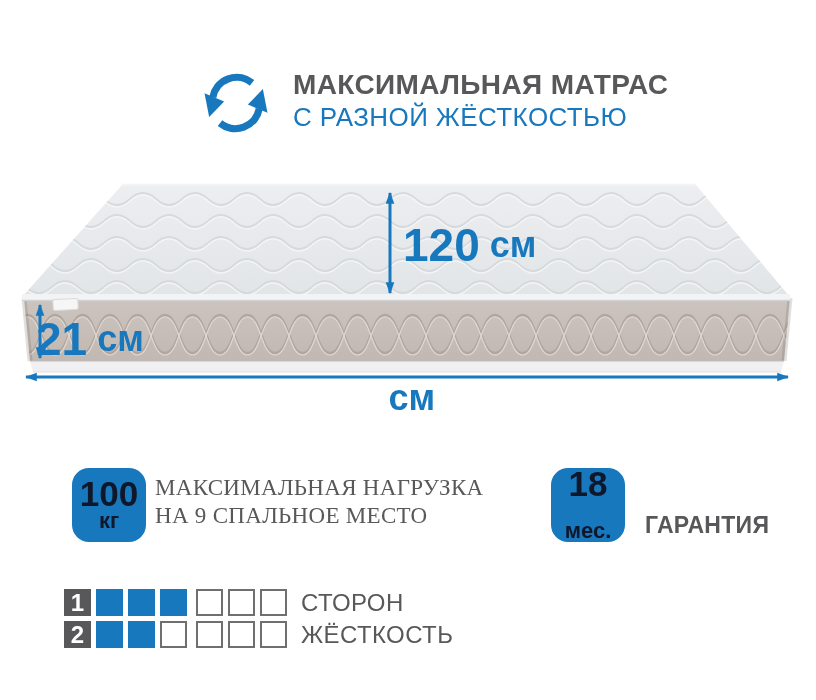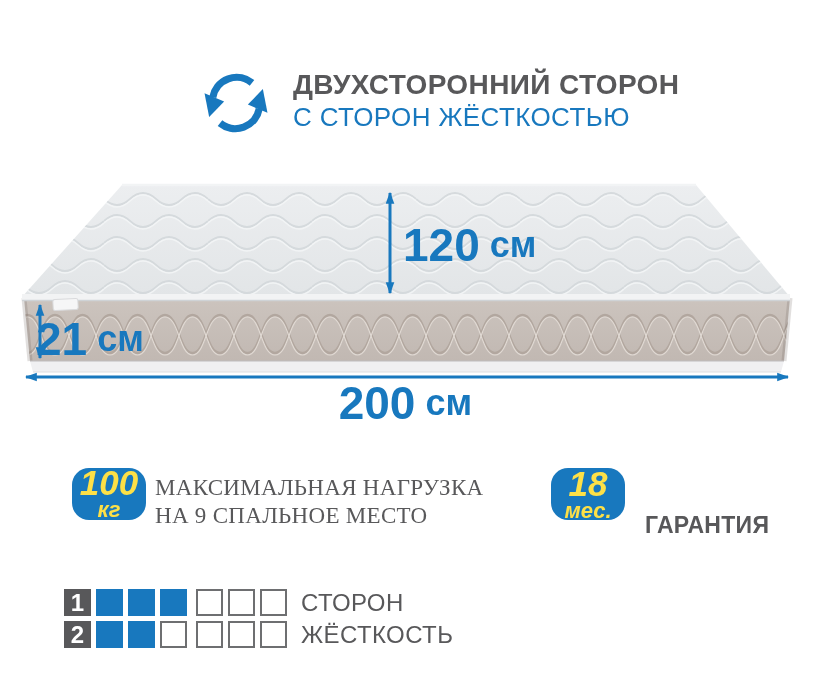--- a/index.html
+++ b/index.html
@@ -35,23 +35,23 @@
     position:absolute;display:flex;align-items:center;
     color:var(--accent-blue);font-weight:bold;white-space:nowrap;
   }
   .dim .num{font-size:46px;line-height:1;}
   .dim .unit{font-size:36px;line-height:1;margin-left:10px;}
   .dim-width{left:403px;top:222px;}
   .dim-height{left:36px;top:316px;}
   .dim-length{left:50%;top:380px;transform:translateX(-52%);}
   
   .badge{
-    position:absolute;width:74px;height:52px;border-radius:17px;
-    background:var(--accent-blue);color:#fde047;
-    display:flex;flex-direction:column;align-items:center;justify-content:center;font-style:italic;
+    position:absolute;width:74px;height:74px;border-radius:17px;
+    background:var(--accent-blue);color:#0f172a;
+    display:flex;flex-direction:column;align-items:center;justify-content:center;
   }
   .badge .b-num{font-size:35px;font-weight:bold;line-height:32px;}
   .badge .b-unit{font-size:22px;font-weight:bold;line-height:22px;}
   .badge-load{left:72px;top:468px;}
   .badge-warranty{left:551px;top:468px;justify-content:space-between;}
   .badge-label{
     position:absolute;color:var(--text-gray);font-size:23px;line-height:28px;
     white-space:nowrap;letter-spacing:.3px;
   }
   .label-load{left:155px;top:474px;font-family:Liberation Serif, serif;}
@@ -75,22 +75,22 @@
 </style>
 </head>
 <body>
 
 <svg class="hdr-icon" viewBox="0 0 62 62" aria-hidden="true">
   <path d="M 46.5,11.5 A 23.5,23.5 0 0 0 8.5,25.5" fill="none" stroke="#1878BE" stroke-width="7"></path>
   <polygon points="0.5,21.5 19.5,29.5 5,44.5" fill="#1878BE"></polygon>
   <path d="M 15.5,50.5 A 23.5,23.5 0 0 0 53.5,36.5" fill="none" stroke="#1878BE" stroke-width="7"></path>
   <polygon points="61.5,40.5 42.5,32.5 57,17.5" fill="#1878BE"></polygon>
 </svg>
-<div class="hdr-title">ДВУХСТОРОННИЙ СТОРОН</div>
-<div class="hdr-subtitle">С СТОРОН ЖЁСТКОСТЬЮ</div>
+<div class="hdr-title">МАКСИМАЛЬНАЯ МАТРАС</div>
+<div class="hdr-subtitle">С РАЗНОЙ ЖЁСТКОСТЬЮ</div>
 
 <svg class="mattress-svg" viewBox="0 0 816 235" aria-hidden="true">
   <defs>
     <linearGradient id="topGrad" x1="0" y1="0" x2="0" y2="1">
       <stop offset="0" stop-color="#ECEEF0"></stop>
       <stop offset="1" stop-color="#E2E5E7"></stop>
     </linearGradient>
     <linearGradient id="sideGrad" x1="0" y1="0" x2="0" y2="1">
       <stop offset="0" stop-color="#CCC4BE"></stop>
       <stop offset="1" stop-color="#C1B8B2"></stop>
@@ -148,21 +148,20 @@
 
 <div class="dim dim-width">
   <span class="num">120</span>
   <span class="unit">см</span>
 </div>
 <div class="dim dim-height">
   <span class="num">21</span>
   <span class="unit">см</span>
 </div>
 <div class="dim dim-length">
-  <span class="num">200</span>
   <span class="unit">см</span>
 </div>
 
 <div class="badge badge-load">
   <span class="b-num">100</span>
   <span class="b-unit">кг</span>
 </div>
 <div class="badge-label label-load">
   <div>МАКСИМАЛЬНАЯ НАГРУЗКА</div>
   <div>НА 9 СПАЛЬНОЕ МЕСТО</div>

